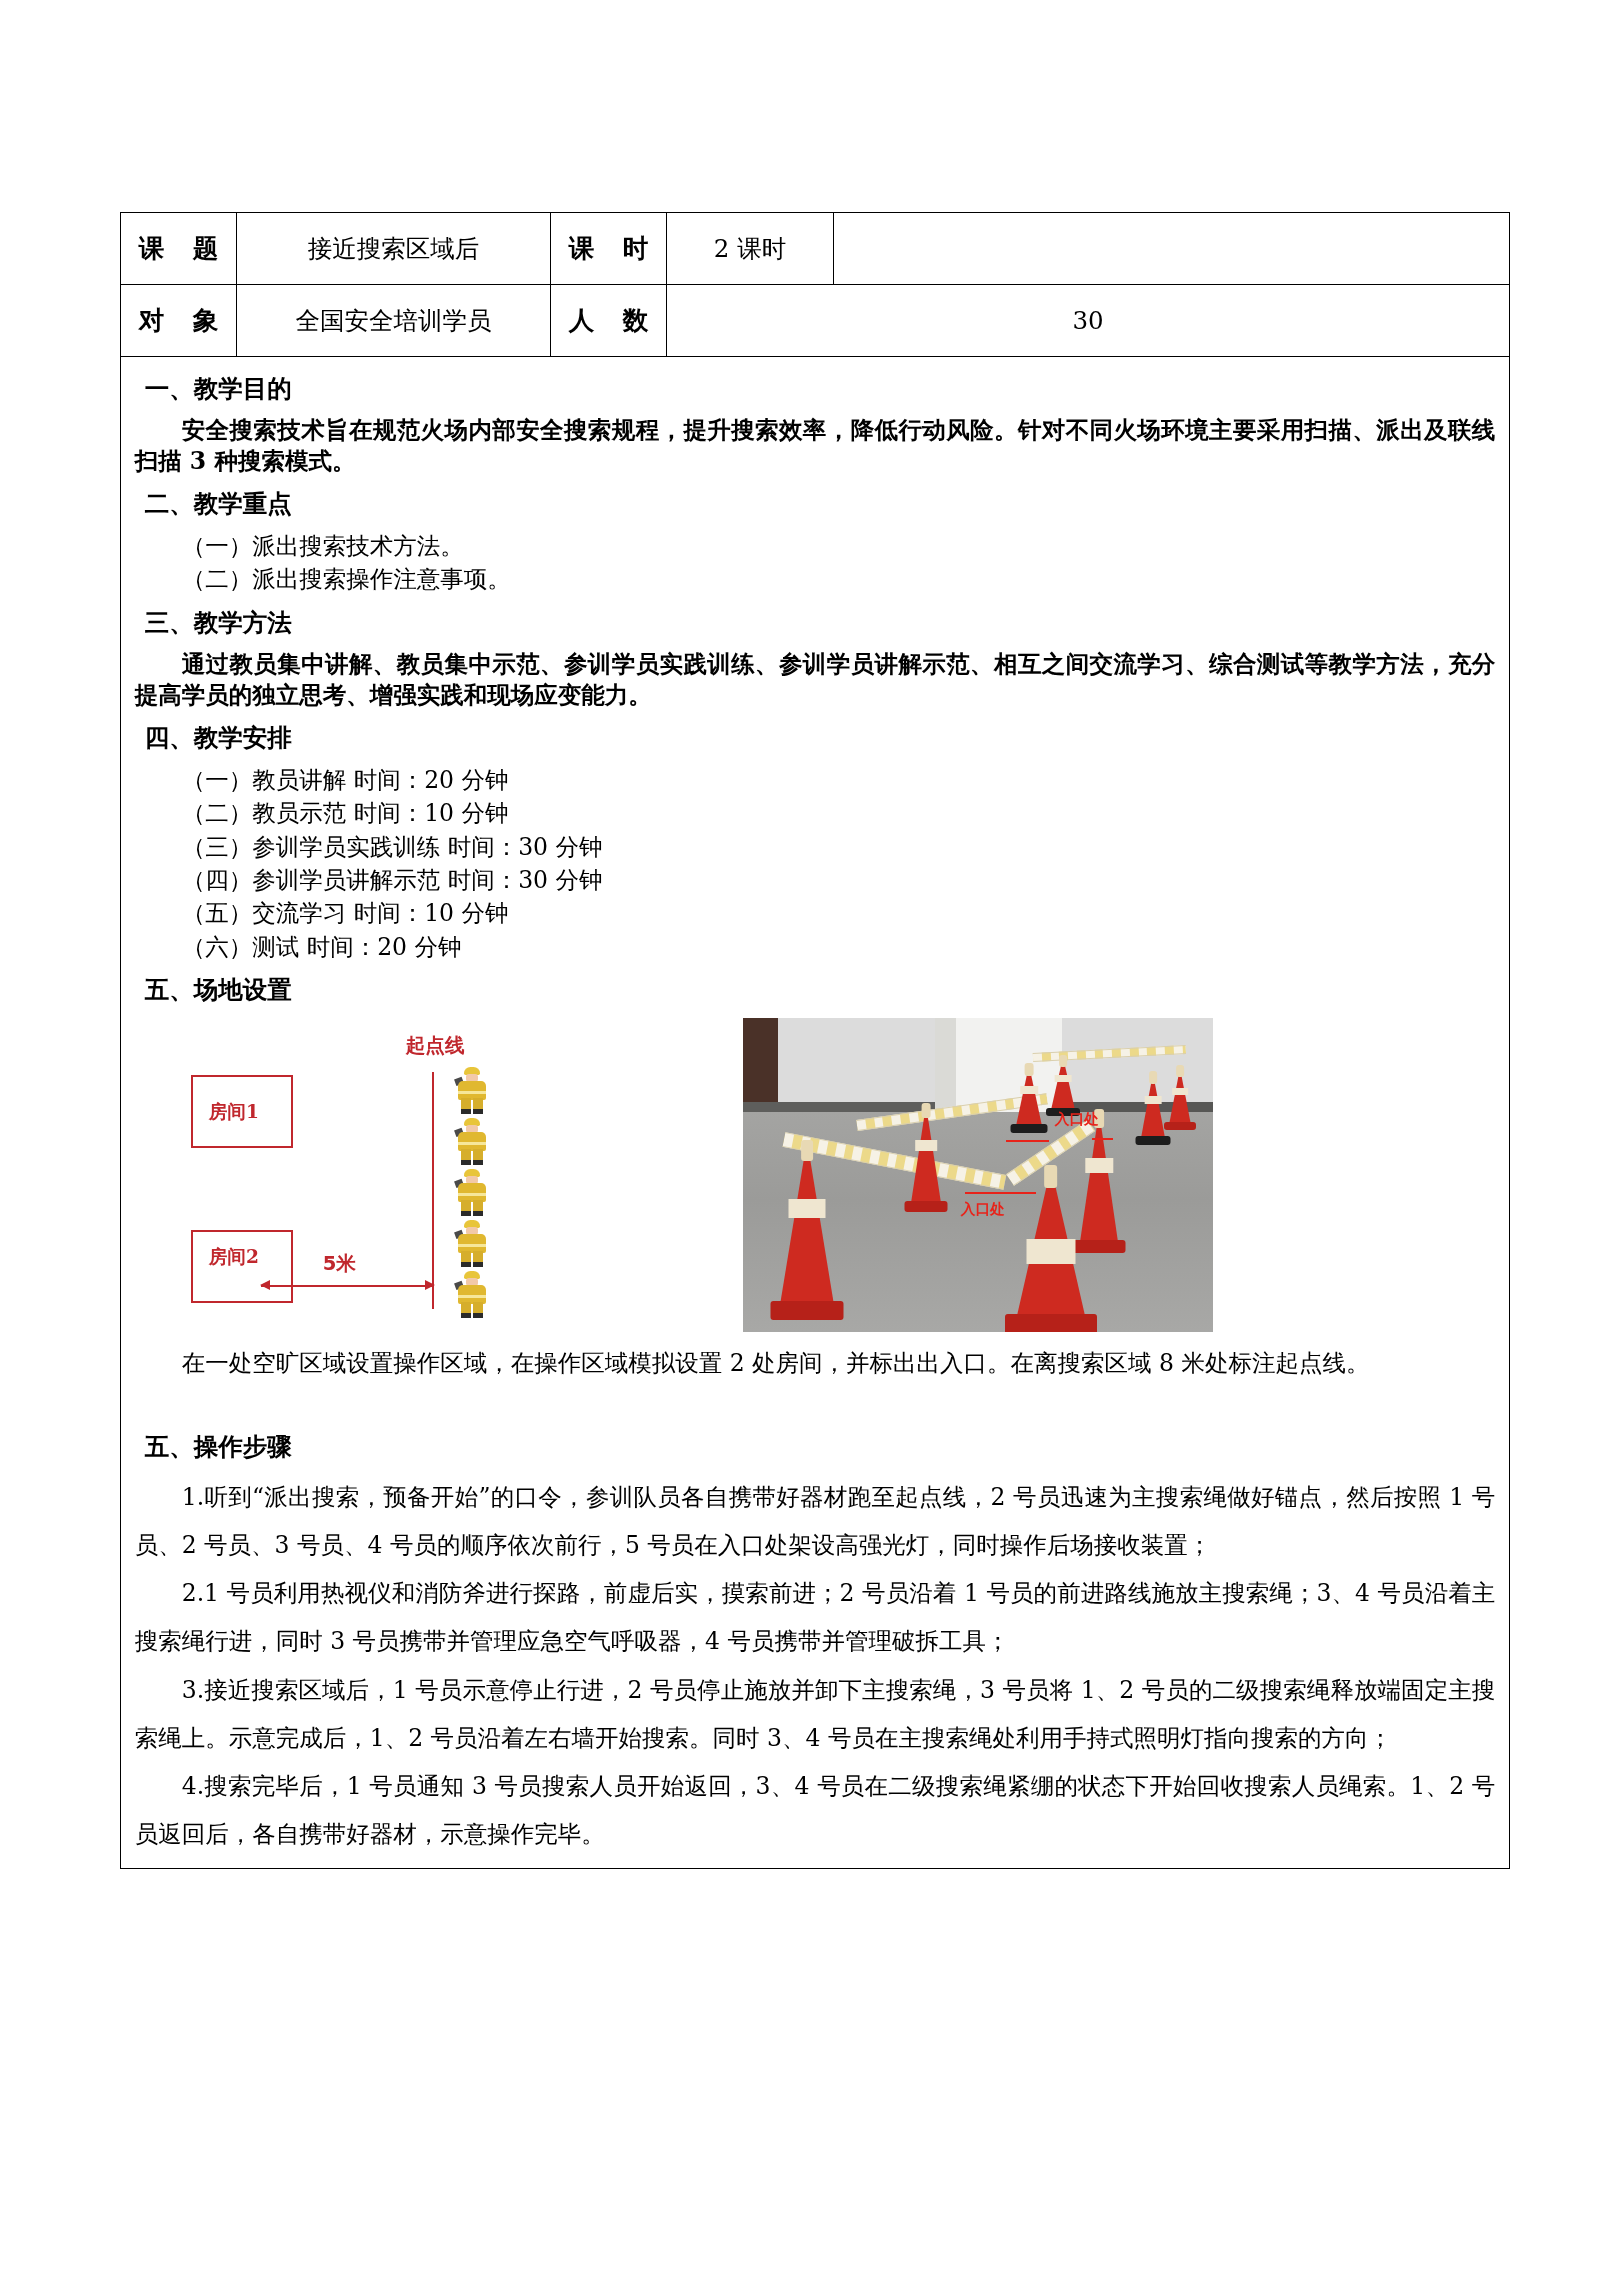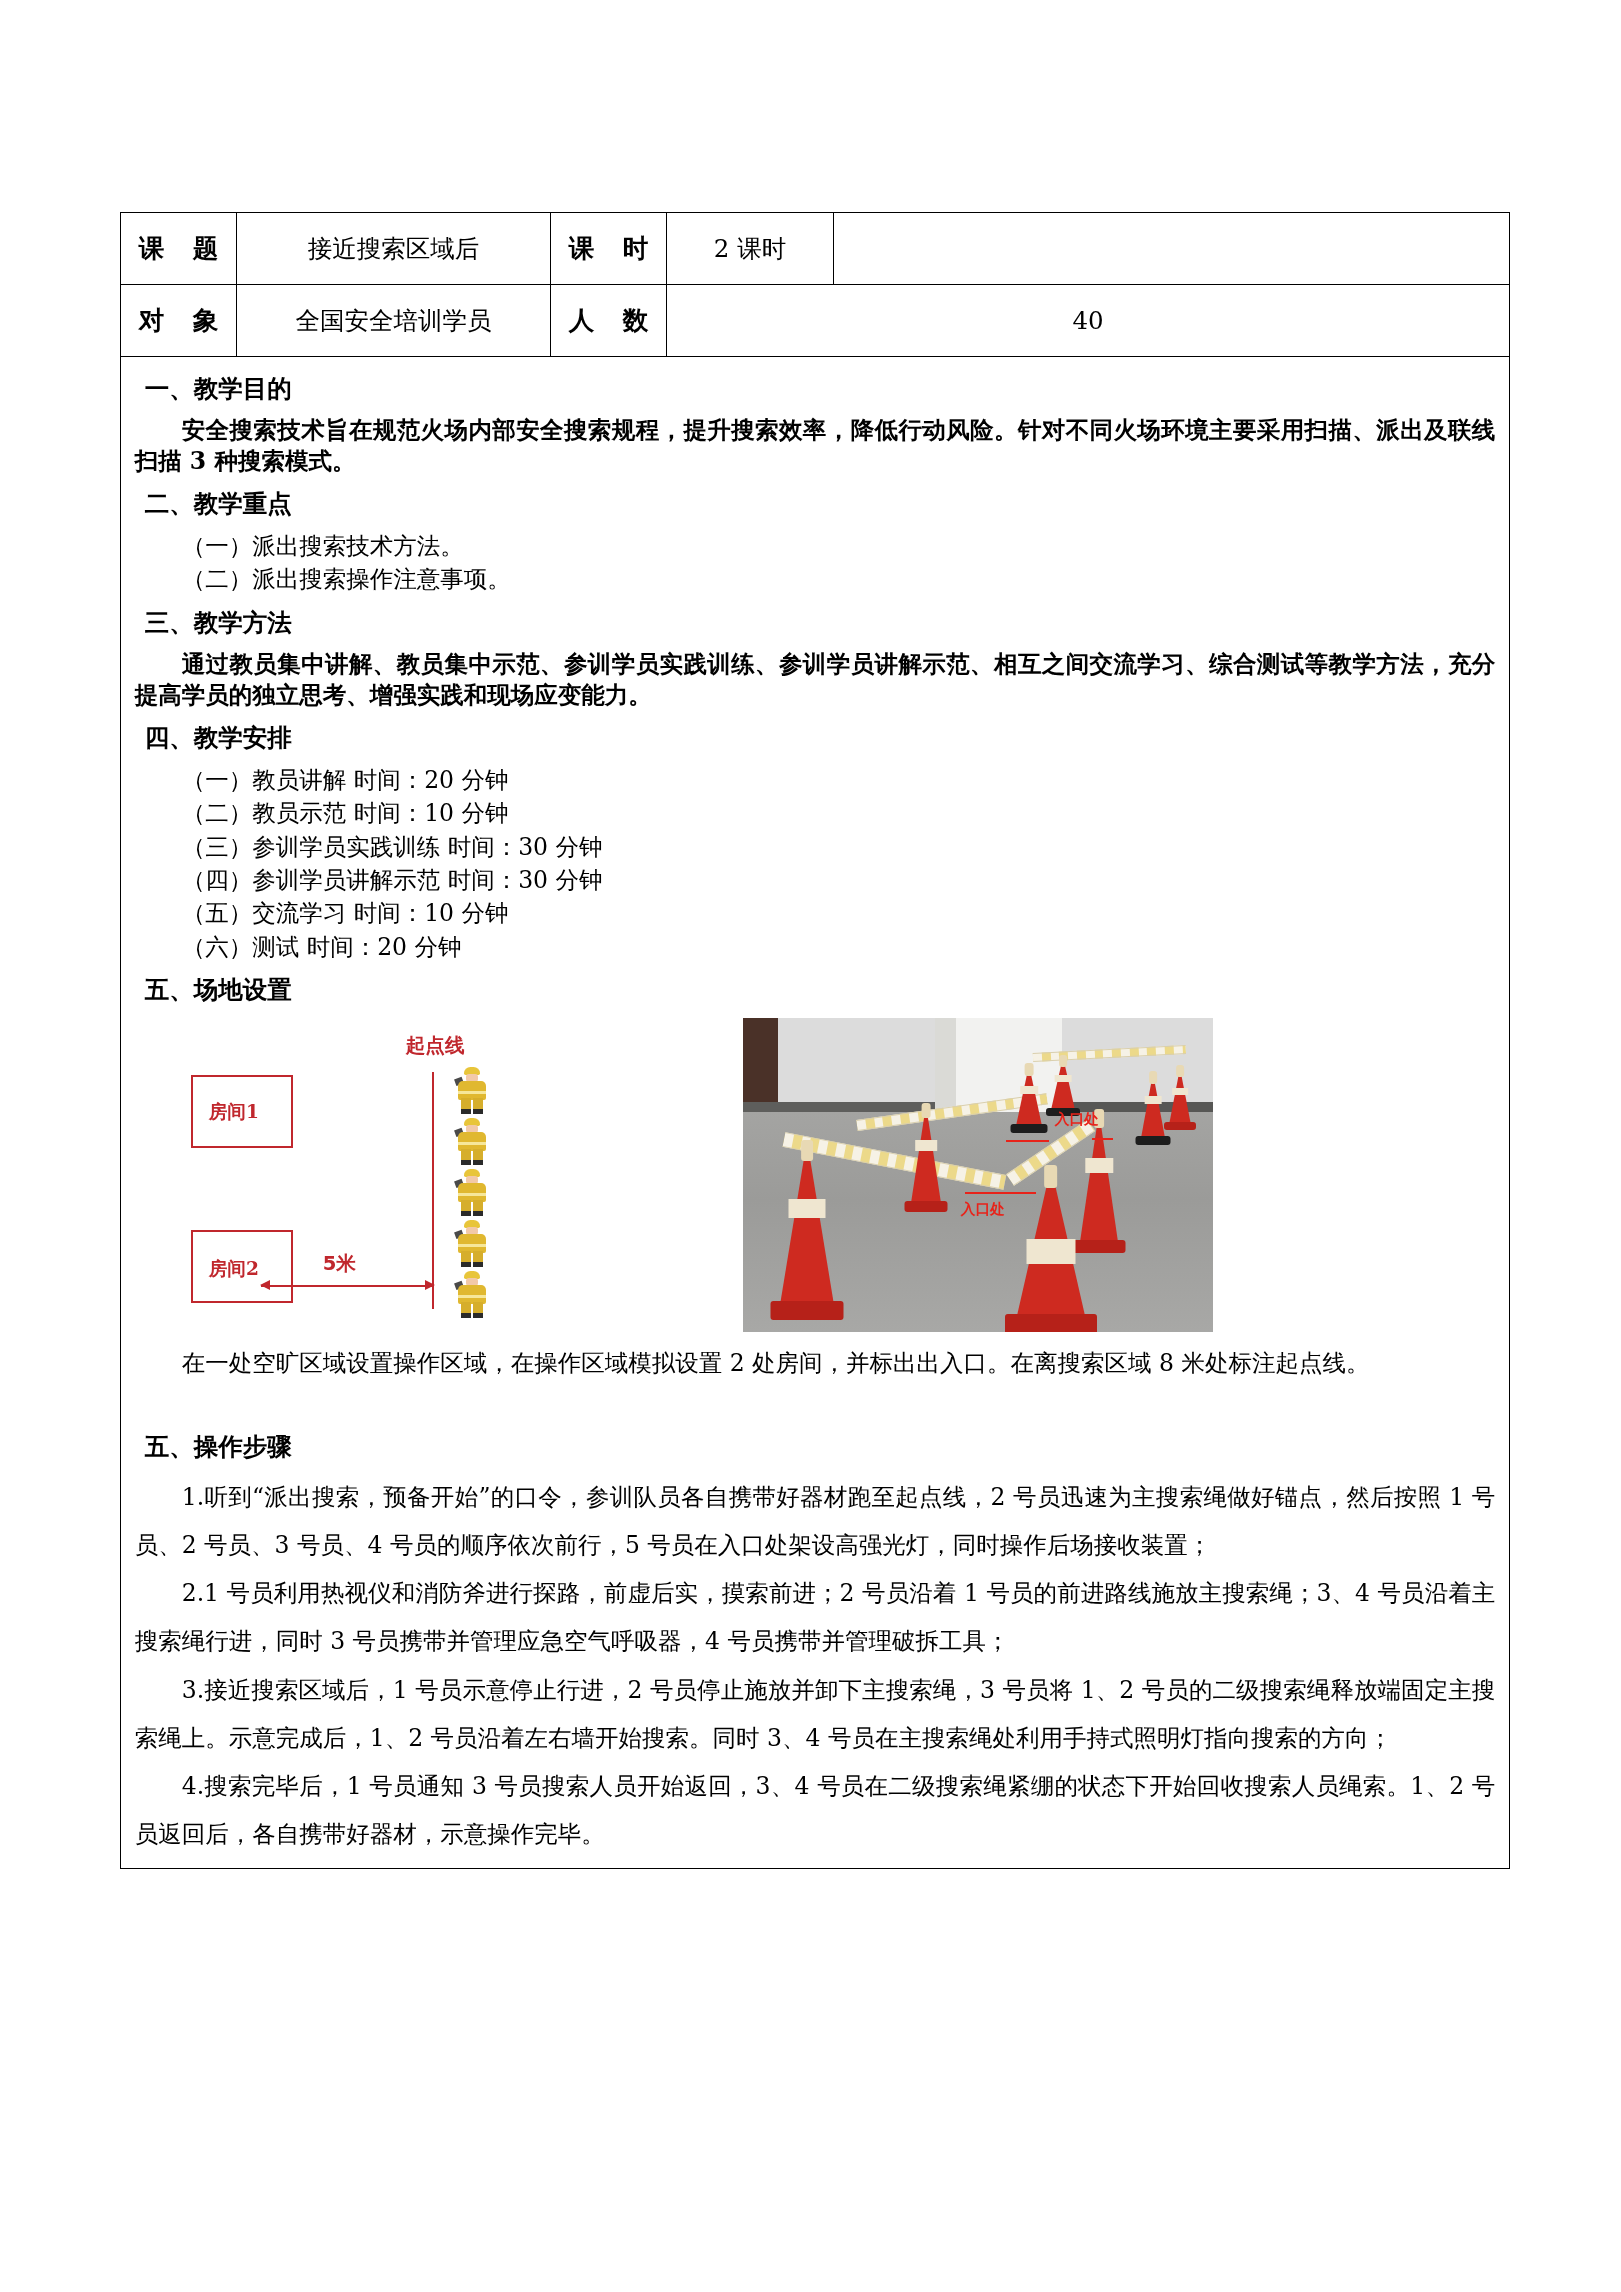--- a/index.html
+++ b/index.html
@@ -137,21 +137,21 @@
     position: absolute;
     color: #C0272D;
     font-size: 18.6px;
     font-weight: bold;
     font-family: "DejaVu Serif", "Liberation Serif", serif;
     white-space: nowrap;
   }
   #room1 { left: 23.5px; top: 59px; width: 102px; height: 73px; }
   #room1-label { left: 41px; top: 83px; }
   #room2 { left: 23.5px; top: 214px; width: 102px; height: 73px; }
-  #room2-label { left: 41px; top: 240px; }
+  #room2-label { left: 41px; top: 228px; }
 
   .start-line {
     position: absolute;
     left: 264px;
     top: 56px;
     width: 0;
     height: 237px;
     border-left: 2.5px solid #C0272D;
   }
   .start-label {
@@ -385,21 +385,21 @@
         </tbody>
             </table>
       </td>
     </tr>
 
     <tr>
       <td class="hdr-label" style="height:47px">对  象</td>
       <td class="hdr-value">全国安全培训学员</td>
       <td class="hdr-label">人  数</td>
       <td colspan="4" class="hdr-value" style="text-align:center">
-        <span style="display:inline-block;width:294px;text-align:center">40</span>
+        <span style="display:inline-block;width:294px;text-align:center">30</span>
       </td>
     </tr>
 
     <tr>
       <td colspan="7" class="body-cell">
 
         <div class="h-sec">一、教学目的</div>
         <div class="p-body p-indent">安全搜索技术旨在规范火场内部安全搜索规程，提升搜索效率，降低行动风险。针对不同火场环境主要采用扫描、派出及联线扫描 3 种搜索模式。</div>
 
         <div class="h-sec">二、教学重点</div>

